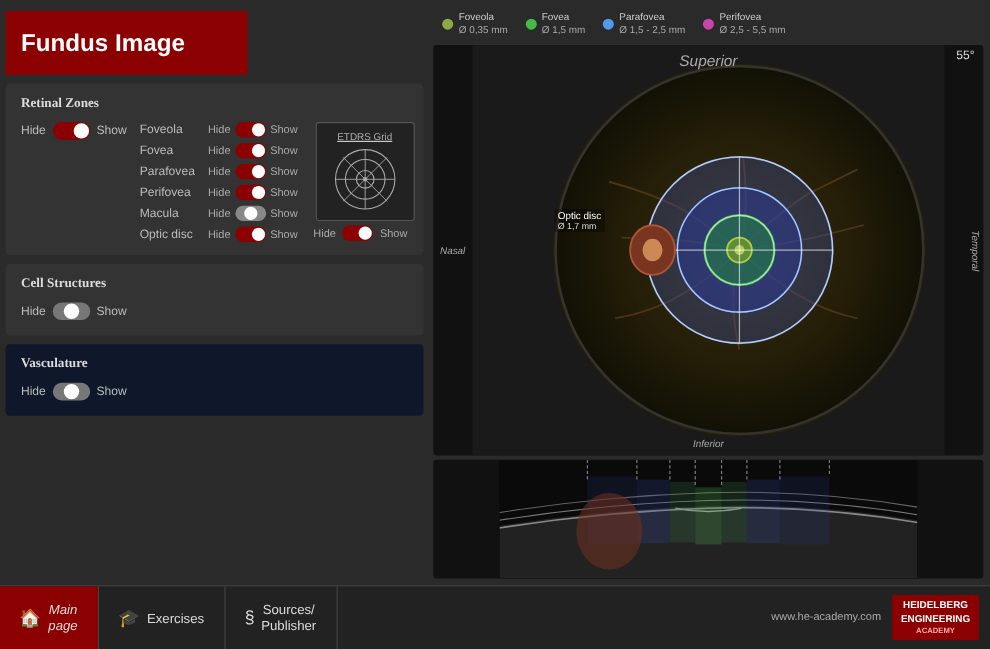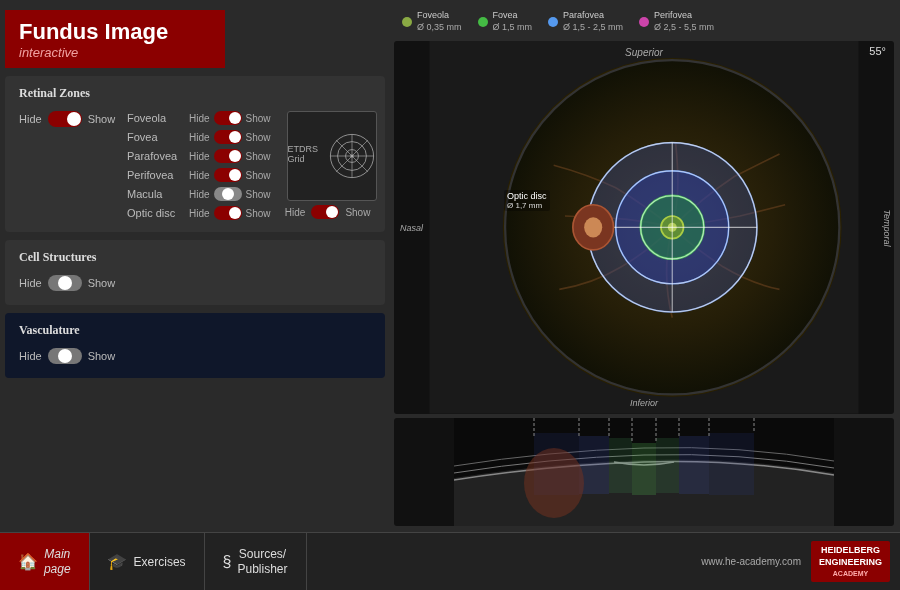--- a/index.html
+++ b/index.html
@@ -91,23 +91,25 @@
     .zone-show { font-size: 10px; color: #aaa; }
 
     
     .etdrs-box {
       width: 90px;
       height: 90px;
       background: #222;
       border: 1px solid #555;
       border-radius: 3px;
       display: flex;
+      flex-direction: column;
       align-items: center;
       justify-content: center;
       margin-left: 8px;
+      text-decoration: underline;
     }
     .etdrs-label {
       font-size: 9px;
       color: #aaa;
       margin-bottom: 4px;
     }
     .etdrs-grid-svg {
       width: 60px;
       height: 60px;
     }
@@ -171,21 +173,21 @@
       right: 8px;
       font-size: 11px;
       color: #ddd;
     }
     
     .superior-label {
       position: absolute;
       top: 6px;
       left: 50%;
       transform: translateX(-50%);
-      font-size: 10px;
+      font-size: 14px;
       color: #aaa;
       font-style: italic;
     }
     .inferior-label {
       position: absolute;
       bottom: 6px;
       left: 50%;
       transform: translateX(-50%);
       font-size: 9px;
       color: #aaa;
@@ -311,21 +313,20 @@
 <body>
 
 <div class="full-layout">
 
   <div class="content-row">
 
     <div class="left-col">
 
       <div class="header">
         <span class="header-title">Fundus Image</span>
-        <span class="header-subtitle">interactive</span>
       </div>
 
       <div class="section-box">
         <div class="section-title">Retinal Zones</div>
         <div style="display:flex; gap:8px; align-items:flex-start;">
 
           <div style="display:flex; flex-direction:column; gap:6px; min-width:100px;">
             <div class="toggle-row">
               <span>Hide</span>
               <div class="toggle on">

